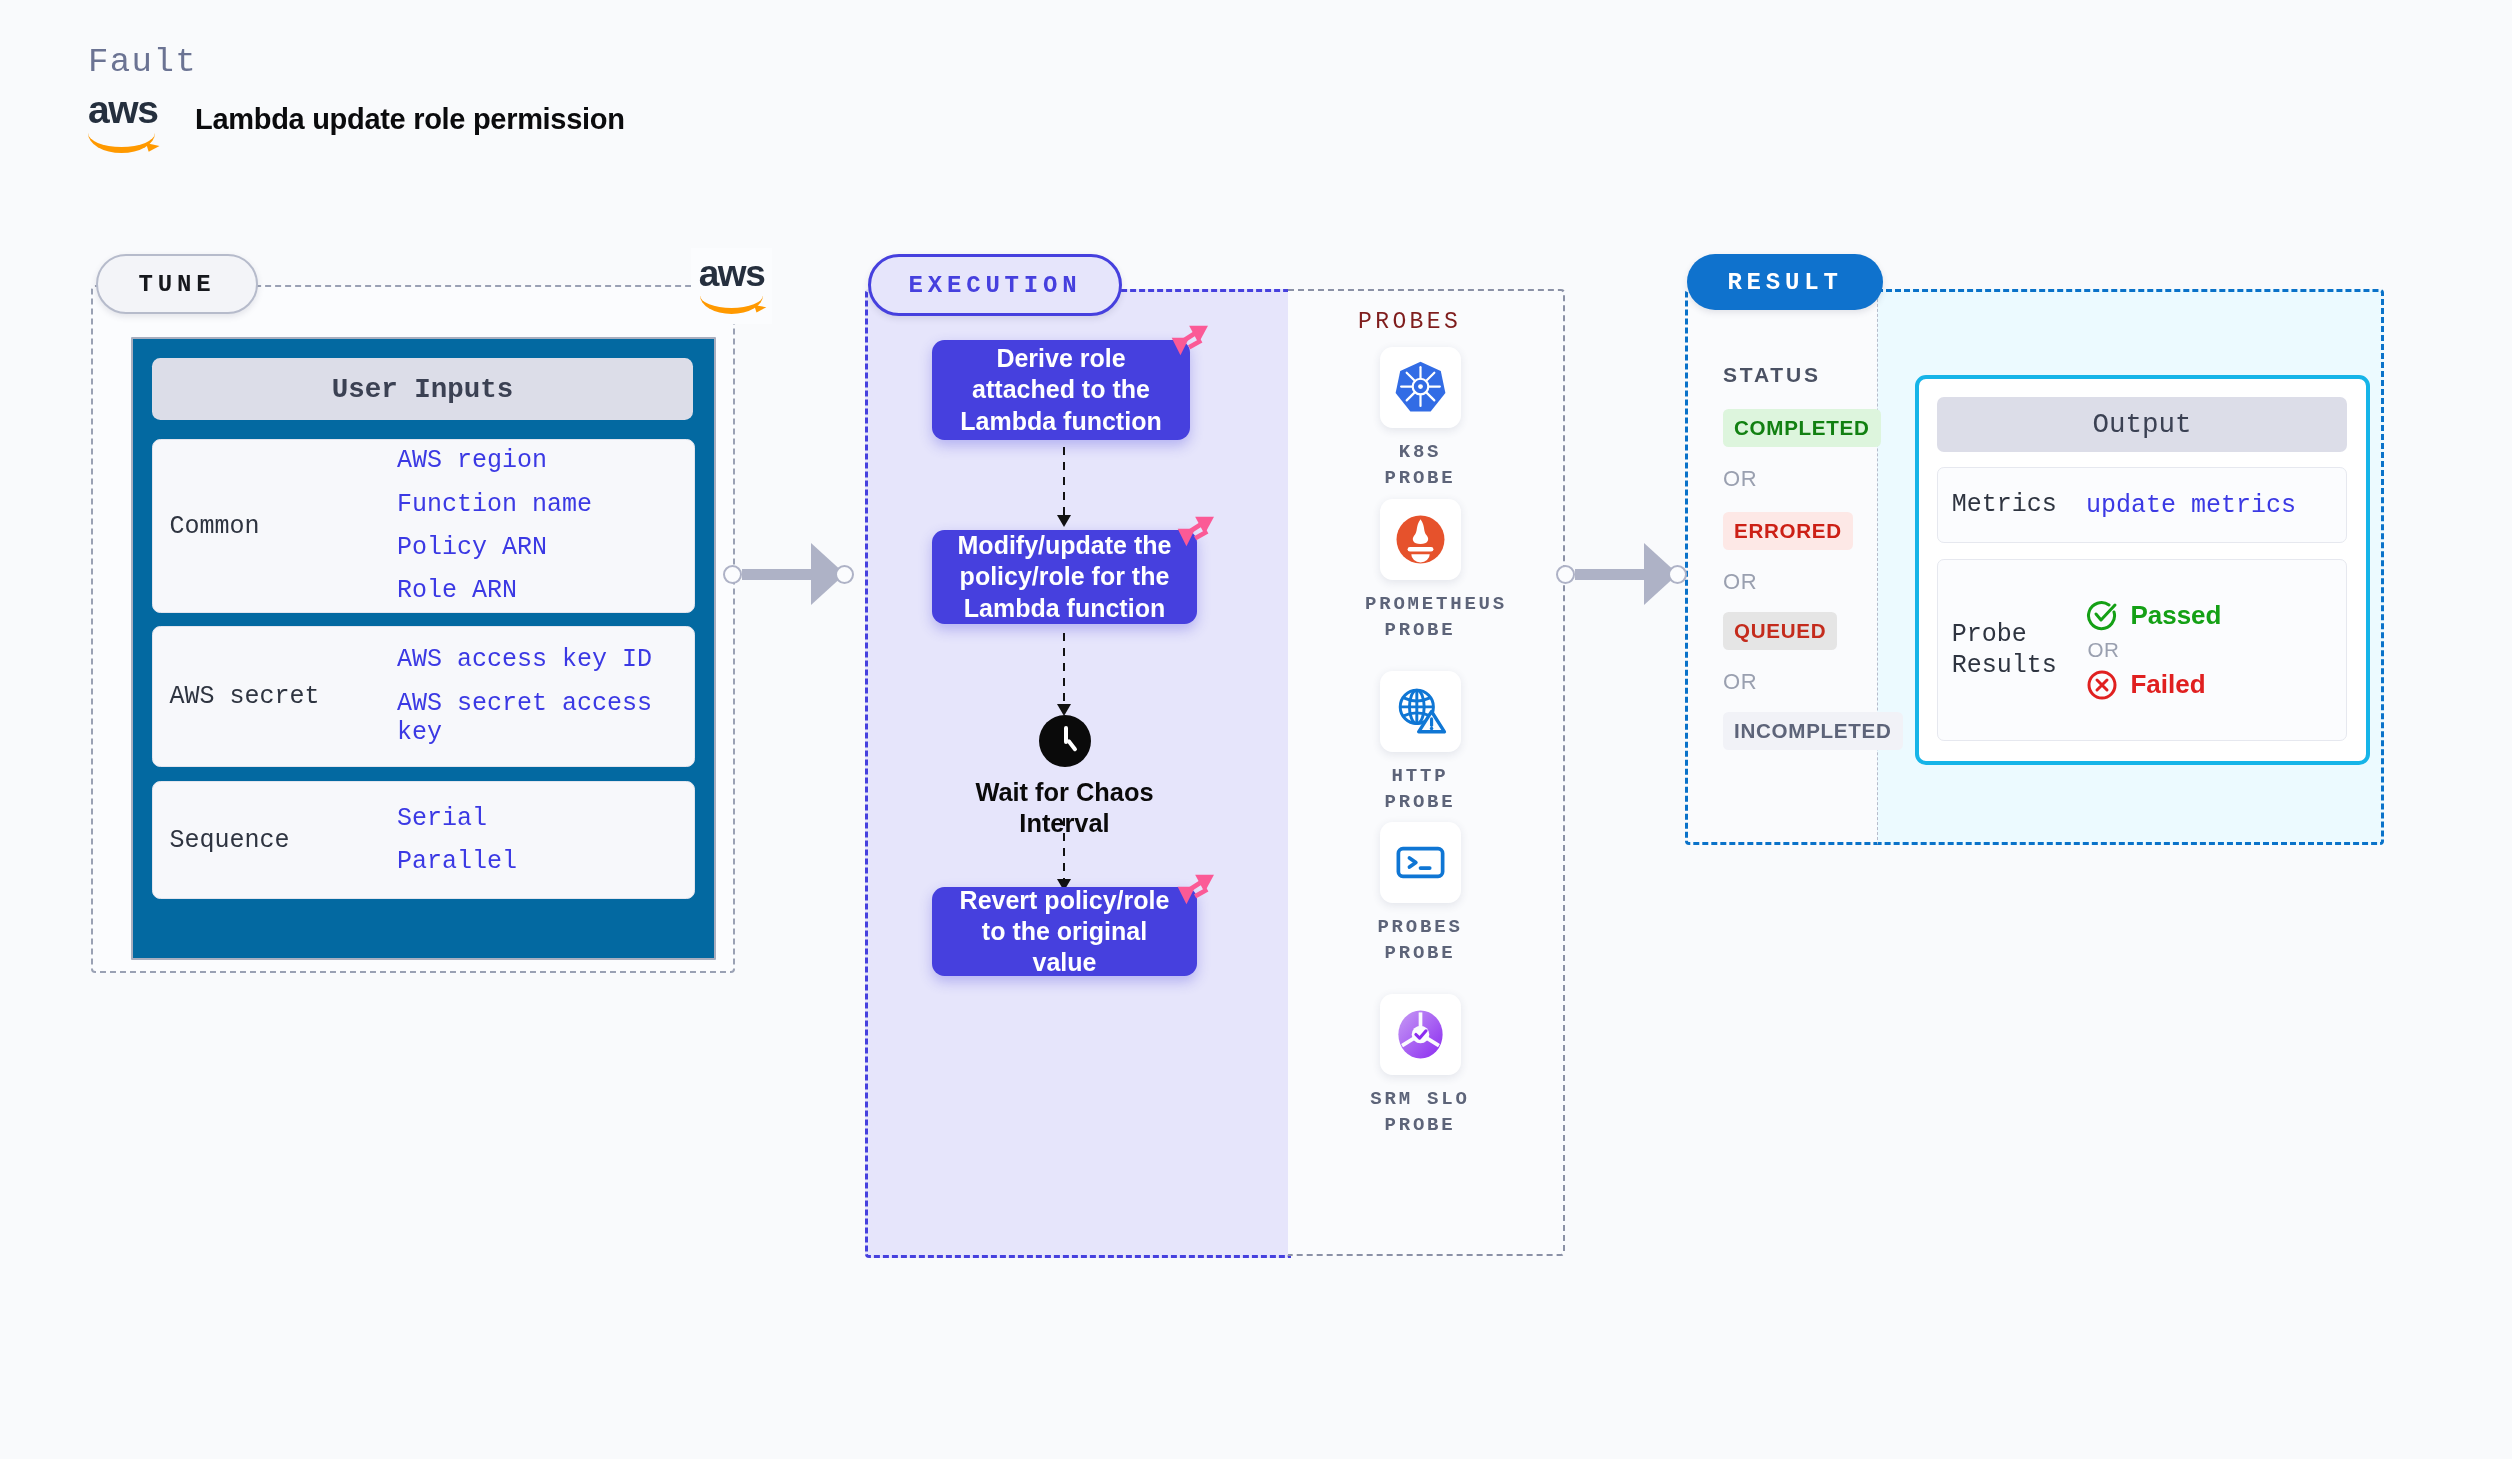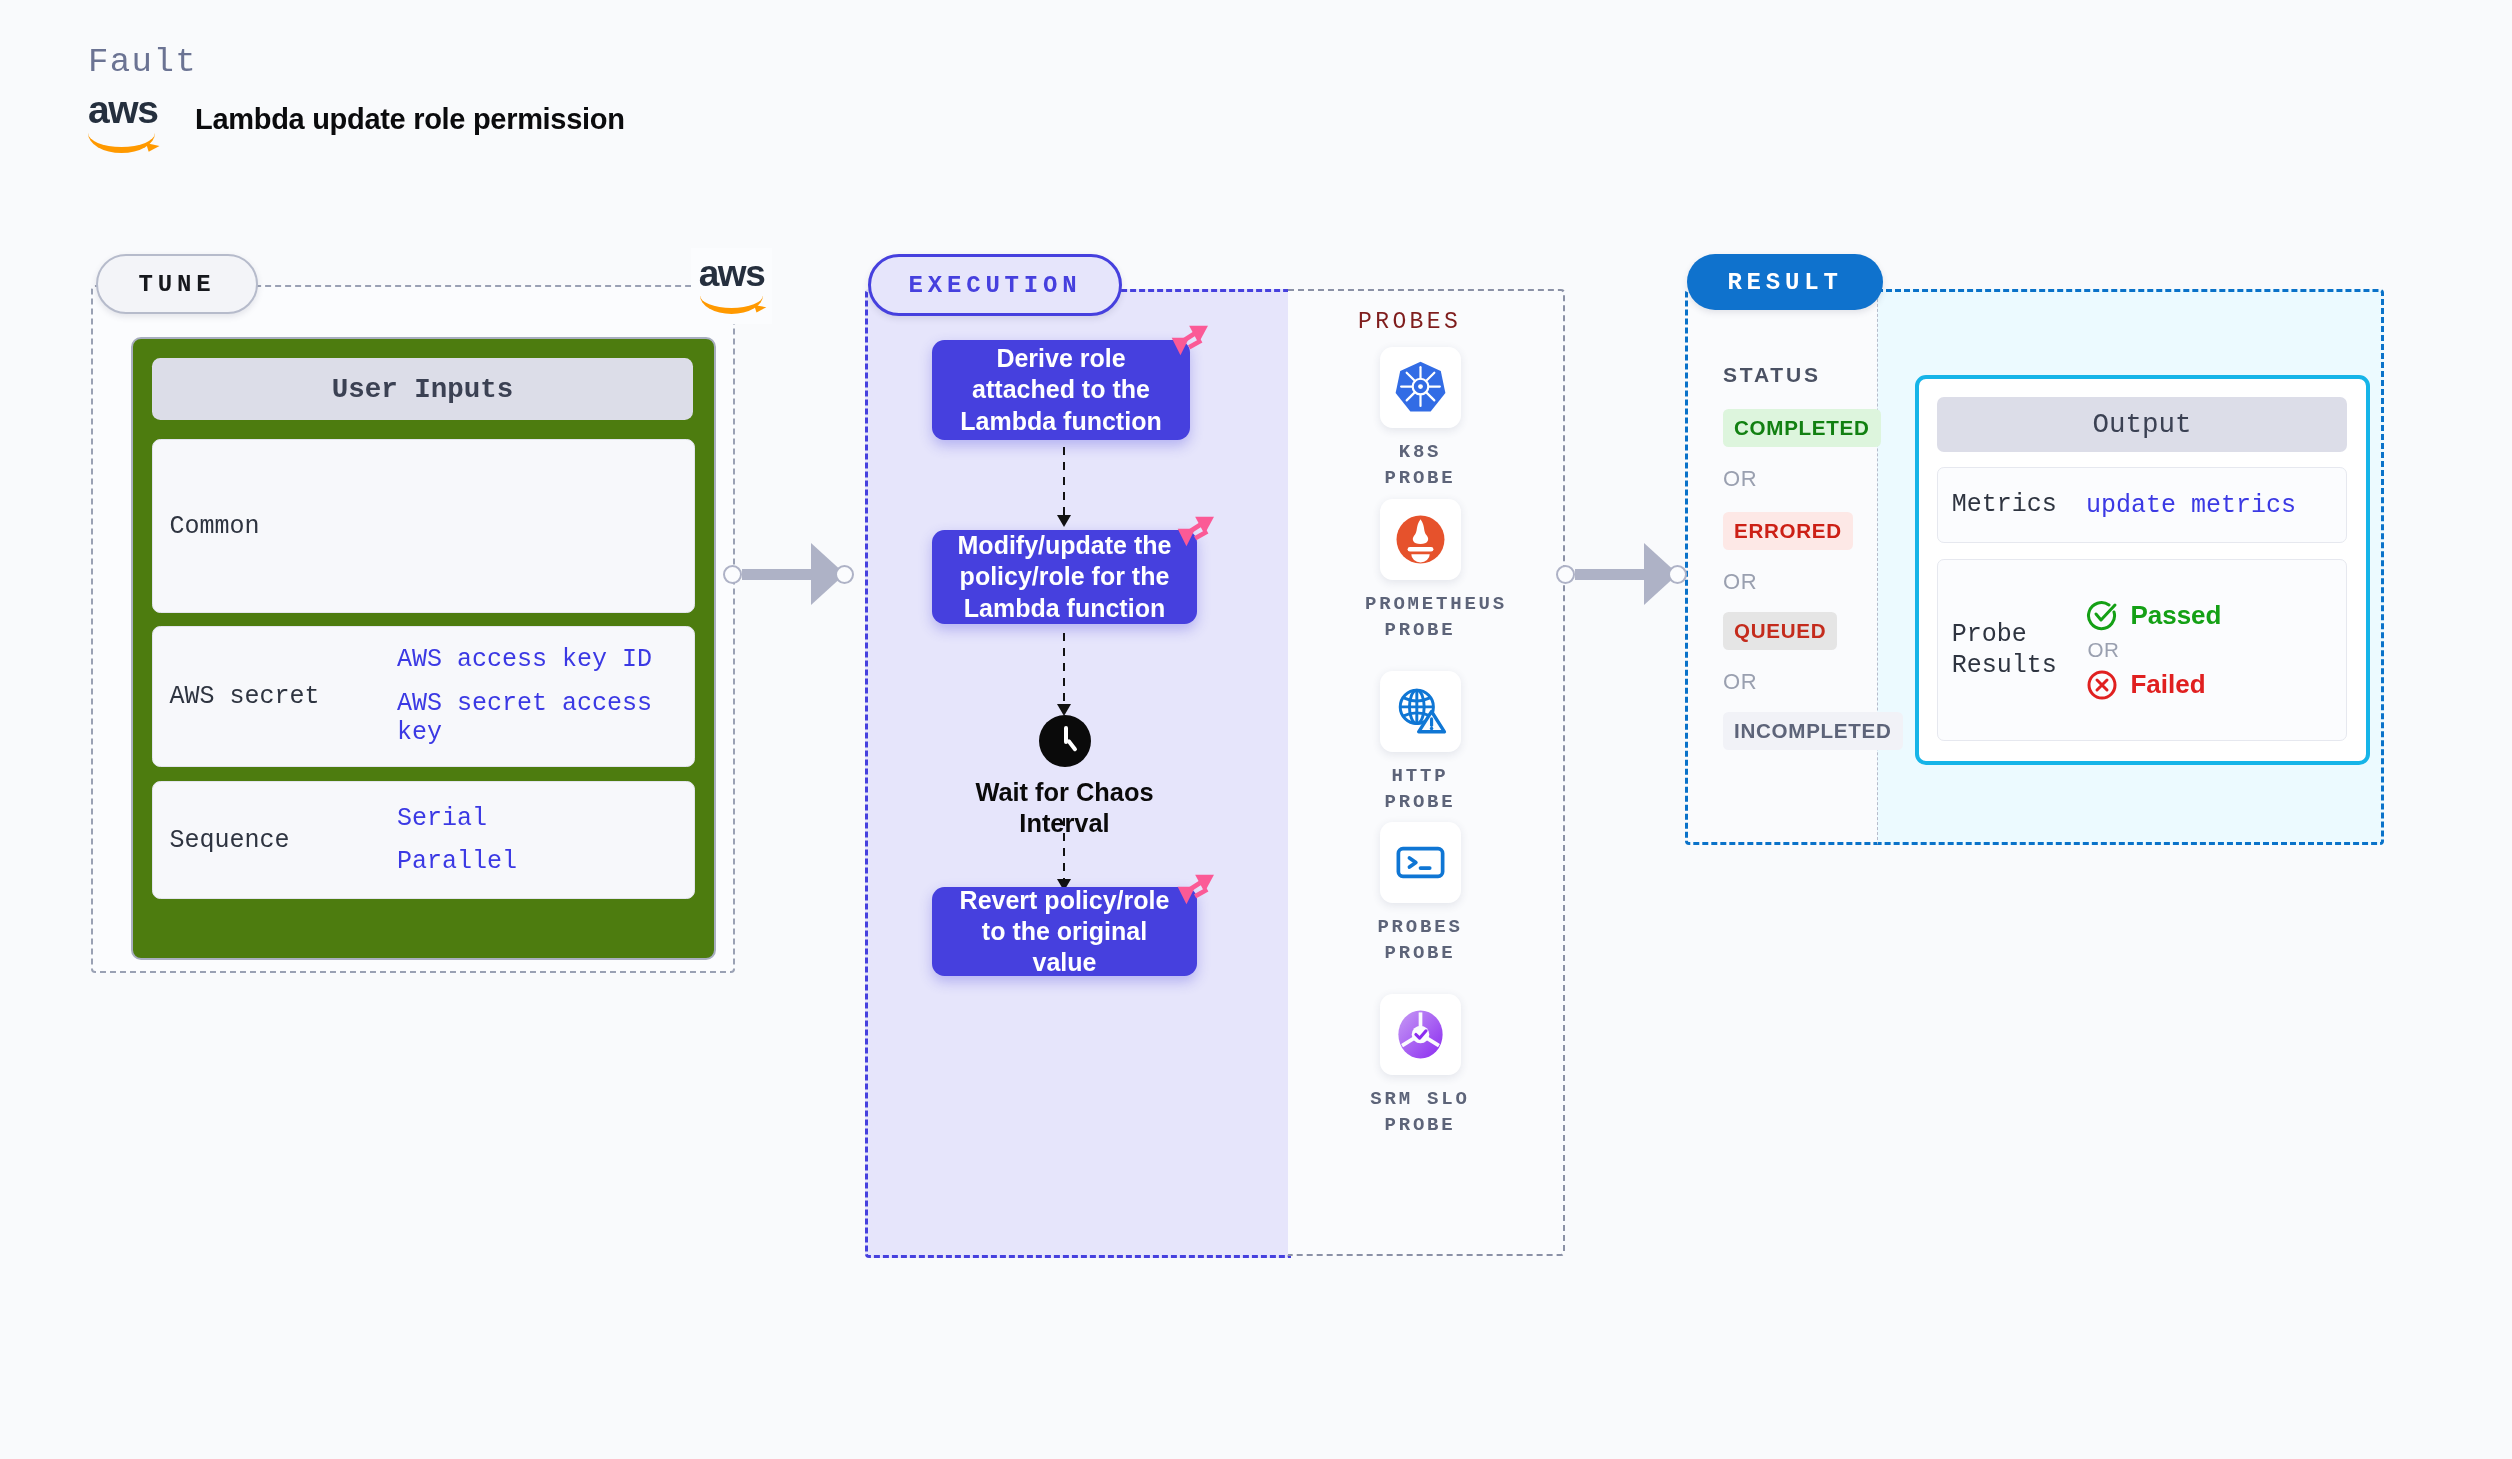--- a/index.html
+++ b/index.html
@@ -54,21 +54,21 @@
   #tune-dashed{
     position:absolute;left:91px;top:285px;width:640px;height:684px;
     border:2.8px dashed #9aa1b4;border-radius:4.1px;background:#fbfcfe;
   }
   #tune-badge{
     left:96px;top:254px;width:158px;height:56px;
     background:#f3f4f8;border:2.8px solid #b6bbcb;color:#16181d;
   }
   #tune-card{
     position:absolute;left:131px;top:337px;width:581px;height:619px;
-    background:#4d7c0f;border:2.1px solid #a8aebf;border-radius:10px;
+    background:#0369a1;border:2.1px solid #a8aebf;border-radius:1px;
   }
   #user-inputs-header{
     position:absolute;left:19px;top:19px;width:541px;height:62px;
     background:#dcdde8;border-radius:8.3px;
     display:flex;align-items:center;justify-content:center;
     font-family:"Liberation Mono", monospace;font-size:27.5px;color:#3b4153;font-weight:700;
   }
   .tune-group{
     position:absolute;left:19px;width:541px;
     background:#f7f8fb;border:1.4px solid #e3e5ee;border-radius:8.3px;
@@ -278,20 +278,26 @@
 <div id="tune-aws">
   <div class="aws-word">aws</div>
   <div class="aws-smile"></div>
 </div>
 
 <div id="tune-card">
   <div id="user-inputs-header">User Inputs</div>
 
   <div class="tune-group" id="grp-common">
     <div class="g-label">Common</div>
+    <div class="g-vals">
+      <div>AWS region</div>
+      <div>Function name</div>
+      <div>Policy ARN</div>
+      <div>Role ARN</div>
+    </div>
   </div>
 
   <div class="tune-group" id="grp-secret">
     <div class="g-label">AWS secret</div>
     <div class="g-vals">
       <div>AWS access key ID</div>
       <div>AWS secret access key</div>
     </div>
   </div>
 

